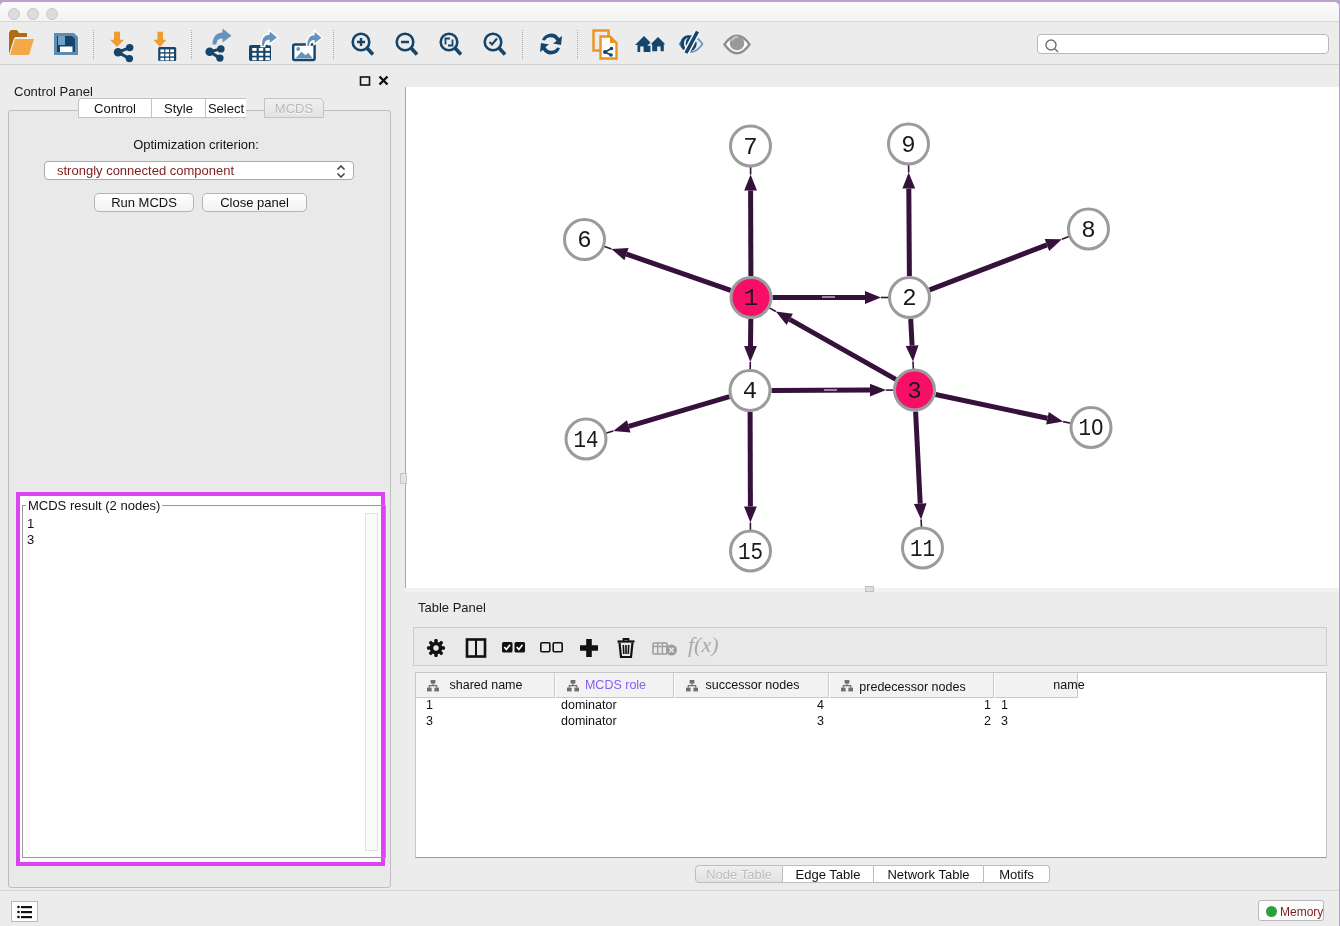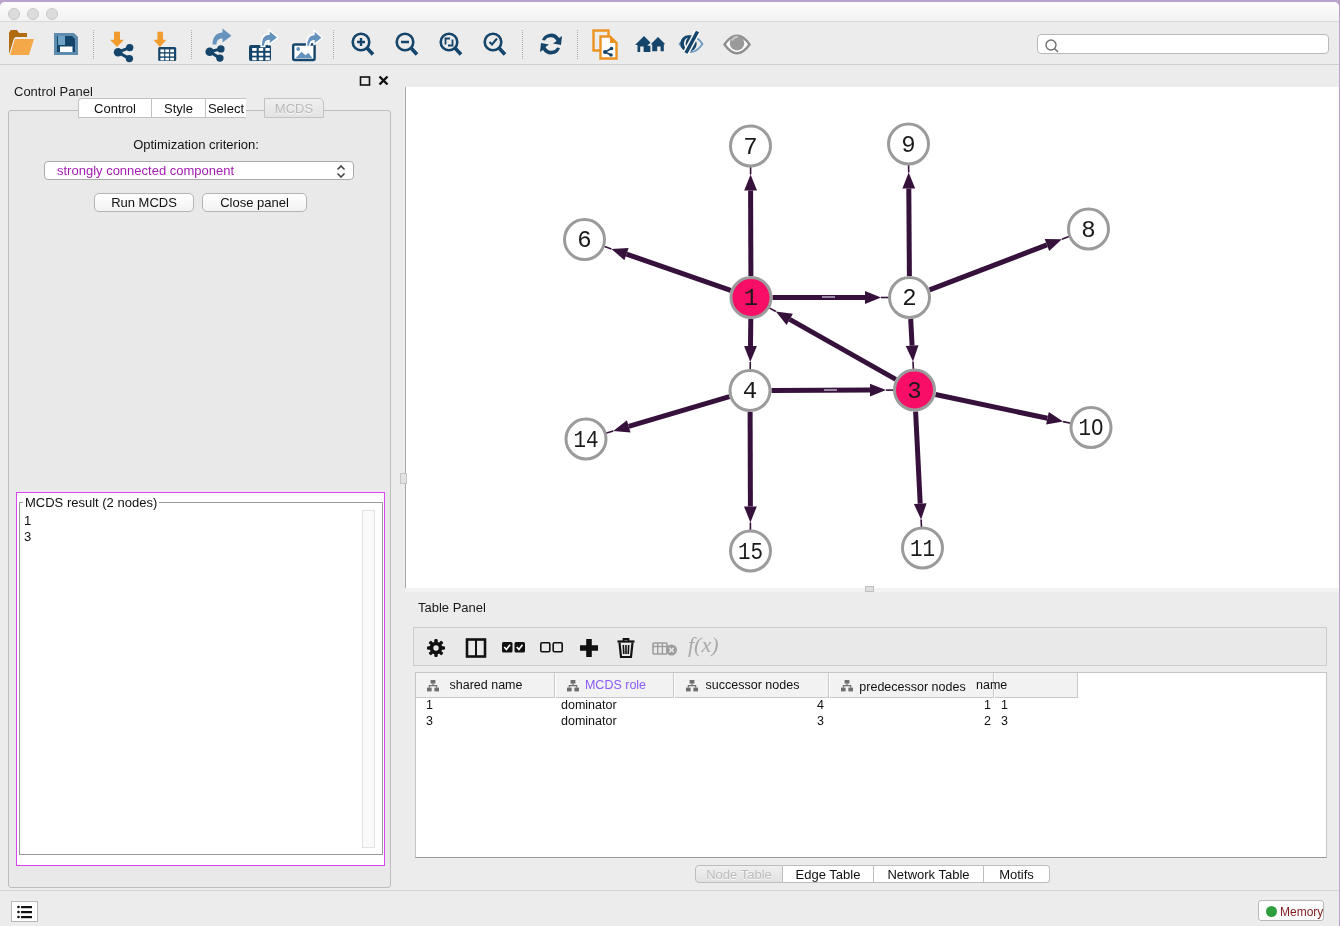--- a/index.html
+++ b/index.html
@@ -178,28 +178,28 @@
 <svg style="position:absolute;left:377px;top:8px" width="13" height="13" viewBox="0 0 13 13">
         <path d="M2.5 2.5 L10.5 10.5 M10.5 2.5 L2.5 10.5" stroke="#111" stroke-width="2.4"></path>
       </svg>
 <div id="tabbox"></div>
 <div class="tab" style="left:78px;width:73px;border-radius:4px 0 0 0;">Control</div>
 <div class="tab" style="left:151px;width:54px;">Style</div>
 <div class="tab" style="left:205px;width:41px;">Select</div>
 <div class="tab" style="left:264px;width:60px;border-right:1px solid #c2c2c2;border-radius:0 5px 0 0;background:linear-gradient(#efefef,#e3e3e3);color:#b9b9b9;text-shadow:0 1px 0 #fafafa;">MCDS</div>
 <div style="position:absolute;left:0;top:71px;width:392px;text-align:center;font-size:13px;color:#111;">Optimization criterion:</div>
 <div style="position:absolute;left:44px;top:95px;width:310px;height:19px;background:#fff;border:1px solid #ababab;border-radius:4px;">
-  <div style="position:absolute;left:12px;top:1px;font-size:13px;color:#a21caf;">strongly connected component</div>
+  <div style="position:absolute;left:12px;top:1px;font-size:13px;color:#7f1d1d;">strongly connected component</div>
   <svg style="position:absolute;right:7px;top:3px" width="10" height="13" viewBox="0 0 10 13">
           <path d="M1.5 4.5 L5 1 L8.5 4.5 M1.5 8.5 L5 12 L8.5 8.5" fill="none" stroke="#444" stroke-width="1.6"></path>
         </svg>
 </div>
 <div class="btn" style="left:94px;top:127px;width:100px;height:19px;line-height:18px;">Run MCDS</div>
 <div class="btn" style="left:202px;top:127px;width:105px;height:19px;line-height:18px;">Close panel</div>
-<div style="position:absolute;left:16px;top:426px;width:369px;height:374px;background:#fff;border:1px solid #d946ef;">
+<div style="position:absolute;left:16px;top:426px;width:369px;height:374px;background:#fff;border:4px solid #d946ef;">
   <div style="position:absolute;left:2px;top:9px;width:364px;height:353px;border:1px solid #9a9a9a;"></div>
   <div style="position:absolute;left:6px;top:2px;background:#fff;padding:0 2px;font-size:13px;color:#111;">MCDS result (2 nodes)</div>
   <div style="position:absolute;left:7px;top:20px;font-size:13px;color:#111;line-height:16px;">1<br>3</div>
   <div style="position:absolute;left:345px;top:17px;width:13px;height:338px;background:#fafafa;border:1px solid #e2e2e2;"></div>
 </div>
 
 </div>
 
 <div id="netwin">
   <div id="netcanvas">
@@ -337,21 +337,21 @@
 <div style="position:absolute;left:0;top:0;width:662px;height:25px;">
   <div style="position:absolute;left:0;top:0;width:139px;height:25px;background:#f2f2f2;border-right:1px solid #c9c9c9;border-bottom:1px solid #c9c9c9;"></div>
   <div style="position:absolute;left:140px;top:0;width:118px;height:25px;background:#f2f2f2;border-right:1px solid #c9c9c9;border-bottom:1px solid #c9c9c9;"></div>
   <div style="position:absolute;left:259px;top:0;width:154px;height:25px;background:#f2f2f2;border-right:1px solid #c9c9c9;border-bottom:1px solid #c9c9c9;"></div>
   <div style="position:absolute;left:414px;top:0;width:164px;height:25px;background:#f2f2f2;border-right:1px solid #c9c9c9;border-bottom:1px solid #c9c9c9;"></div>
   <div style="position:absolute;left:579px;top:0;width:83px;height:25px;background:#f2f2f2;border-right:1px solid #c9c9c9;border-bottom:1px solid #c9c9c9;"></div>
   <div style="position:absolute;left:0;top:5px;width:140px;text-align:center;font-size:12.5px;color:#111;">shared name</div>
   <div style="position:absolute;left:140px;top:5px;width:119px;text-align:center;font-size:12.5px;color:#8b5cf6;">MCDS role</div>
   <div style="position:absolute;left:259px;top:5px;width:155px;text-align:center;font-size:12.5px;color:#111;">successor nodes</div>
   <div style="position:absolute;left:414px;top:7px;width:165px;text-align:center;font-size:12.5px;color:#111;">predecessor nodes</div>
-  <div style="position:absolute;left:560px;top:5px;width:84px;text-align:left;font-size:12.5px;color:#111;">name</div>
+  <div style="position:absolute;left:611px;top:5px;width:84px;text-align:center;font-size:12.5px;color:#111;">name</div>
 </div>
 <svg style="position:absolute;left:10px;top:6px" width="14" height="14" viewBox="0 0 14 14">
           <rect x="4.6" y="1" width="4.8" height="3.6" fill="#6e6e6e"></rect>
           <rect x="1" y="8.6" width="4.6" height="3.8" fill="#6e6e6e"></rect>
           <rect x="8.4" y="8.6" width="4.6" height="3.8" fill="#6e6e6e"></rect>
           <path d="M7 4.6 L7 6.6 M3.3 8.6 L3.3 6.6 L10.7 6.6 L10.7 8.6" fill="none" stroke="#6e6e6e" stroke-width="1.2"></path>
         </svg>
 <svg style="position:absolute;left:150px;top:6px" width="14" height="14" viewBox="0 0 14 14">
           <rect x="4.6" y="1" width="4.8" height="3.6" fill="#6e6e6e"></rect>
           <rect x="1" y="8.6" width="4.6" height="3.8" fill="#6e6e6e"></rect>

